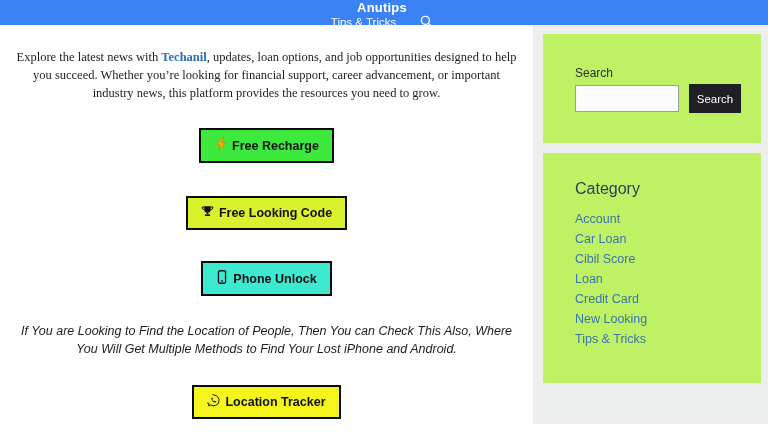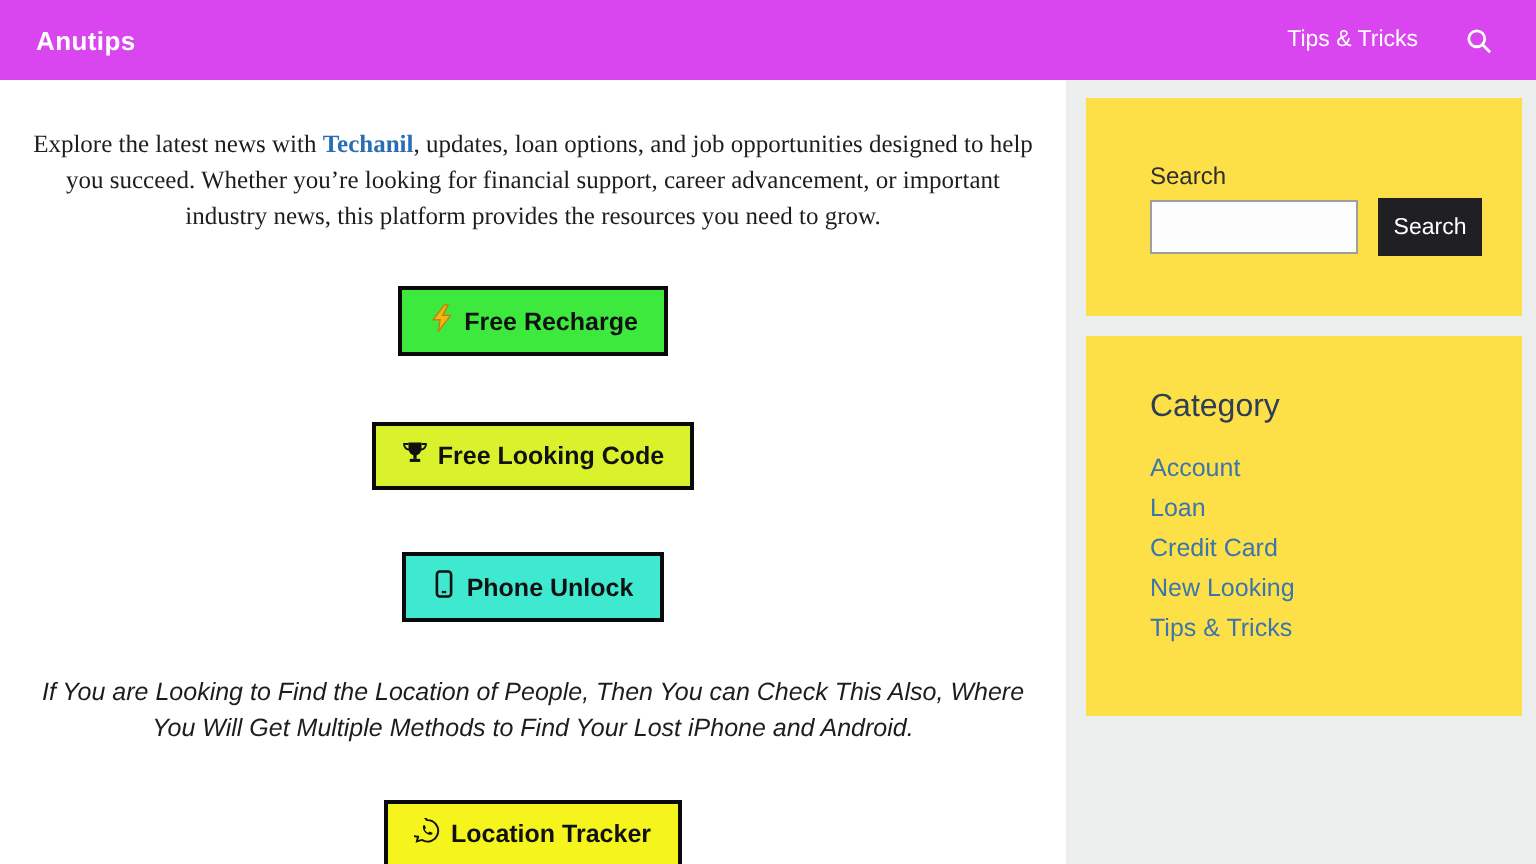--- a/index.html
+++ b/index.html
@@ -1,21 +1,21 @@
 <!DOCTYPE html>
 <html><head>
 <meta charset="utf-8">
 <style>
   * { margin:0; padding:0; box-sizing:border-box; }
   body { font-family: "Liberation Sans", sans-serif; }
   .page { width:768px; height:432px; overflow:hidden; background:#fff; position:relative; }
 
   
-  .header { height:40px; background:#d946ef; display:flex; align-items:center;
-            justify-content:space-between; padding:0 22px 0 18px; }
+  .header { height:25px; background:#3b82f6; display:flex; align-items:center;
+            justify-content:space-between; padding:0 22px 0 18px;flex-direction:column; }
   .brand { color:#fff; font-size:13px; font-weight:bold; letter-spacing:.2px; cursor:pointer; }
   .header-right { display:flex; align-items:center; gap:24px; }
   .header-nav { color:#fff; font-size:11.5px; cursor:pointer; }
   .header-search { display:flex; align-items:center; cursor:pointer; }
 
   
   .columns { display:flex; height:399px; }
   .main { width:533px; background:#fff; display:flex; flex-direction:column; align-items:center; }
   .intro { margin-top:24px; width:505px; text-align:center; font-size:12.5px;
            line-height:1.42; color:#1d1d1d;font-family:Liberation Serif, serif; }
@@ -27,21 +27,21 @@
          font-family:"Liberation Sans", sans-serif; font-weight:bold; font-size:12.5px;
          color:#111; padding:7px 13px; cursor:pointer; }
   .btn svg { flex:0 0 auto; }
   .btn-recharge { background:#3ce93c; margin-top:26px; }
   .btn-redeem   { background:#d9f22b; margin-top:33px; }
   .btn-unlock   { background:#3fe9d0; margin-top:31px; }
   .btn-tracker  { background:#f5f51d; margin-top:26px; }
 
   
   .sidebar { width:235px; background:#edeeee; }
-  .card { background:#fde047; margin:0 7px 0 10px; }
+  .card { background:#bef264; margin:0 7px 0 10px; }
   .search-card { margin-top:9px; padding:32px 20px 30px 32px; }
   .search-label { font-size:12px; color:#2e2e2e; margin-bottom:4px; }
   .search-row { display:flex; align-items:center; }
   .search-input { width:104px; height:27px; border:1px solid #9e9e9e; background:#fcfcfc;
                   font-size:12px; padding:0 6px; outline:none; }
   .search-btn { height:29px; width:57px; margin-left:10px; background:#202024; color:#fff;
                 border:none; font-size:11.5px; font-family:"Liberation Sans", sans-serif; cursor:pointer; }
   .category-card { margin-top:10px; padding:27px 20px 34px 32px; }
   .category-title { font-size:16px; font-weight:normal; color:#2f3d55; margin-bottom:11px; }
   .category-list a { display:block; font-size:12.5px; color:#3c74ad; text-decoration:none;
@@ -121,20 +121,22 @@
         <div class="search-row">
           <input class="search-input" type="text" placeholder="" style="">
           <button class="search-btn">Search</button>
         </div>
       </div>
 
       <div class="card category-card">
         <div class="category-title">Category</div>
         <div class="category-list">
           <a href="#">Account</a>
+          <a href="#">Car Loan</a>
+          <a href="#">Cibil Score</a>
           <a href="#">Loan</a>
           <a href="#">Credit Card</a>
           <a href="#">New Looking</a>
           <a href="#">Tips &amp; Tricks</a>
         </div>
       </div>
     </div>
 
   </div>
 </div>

